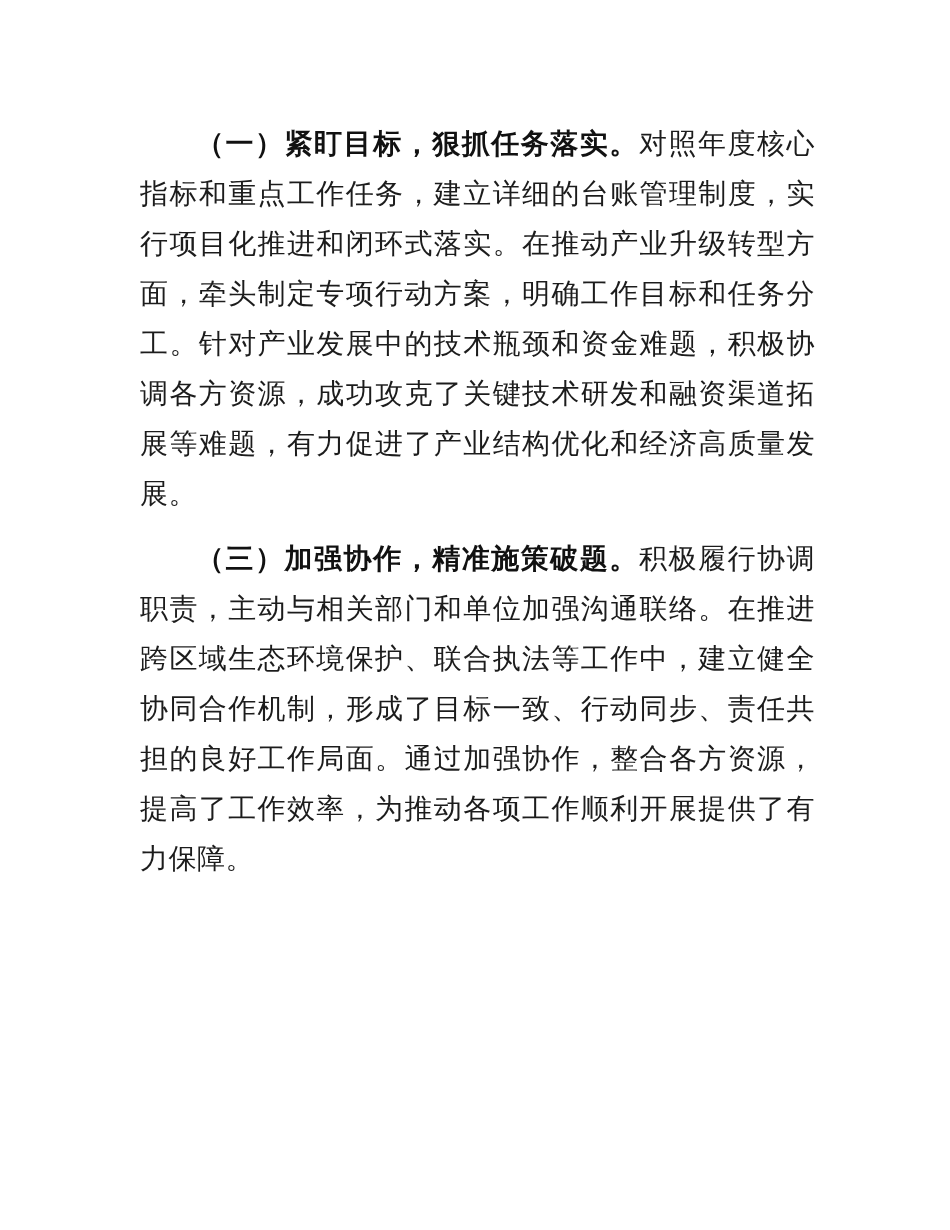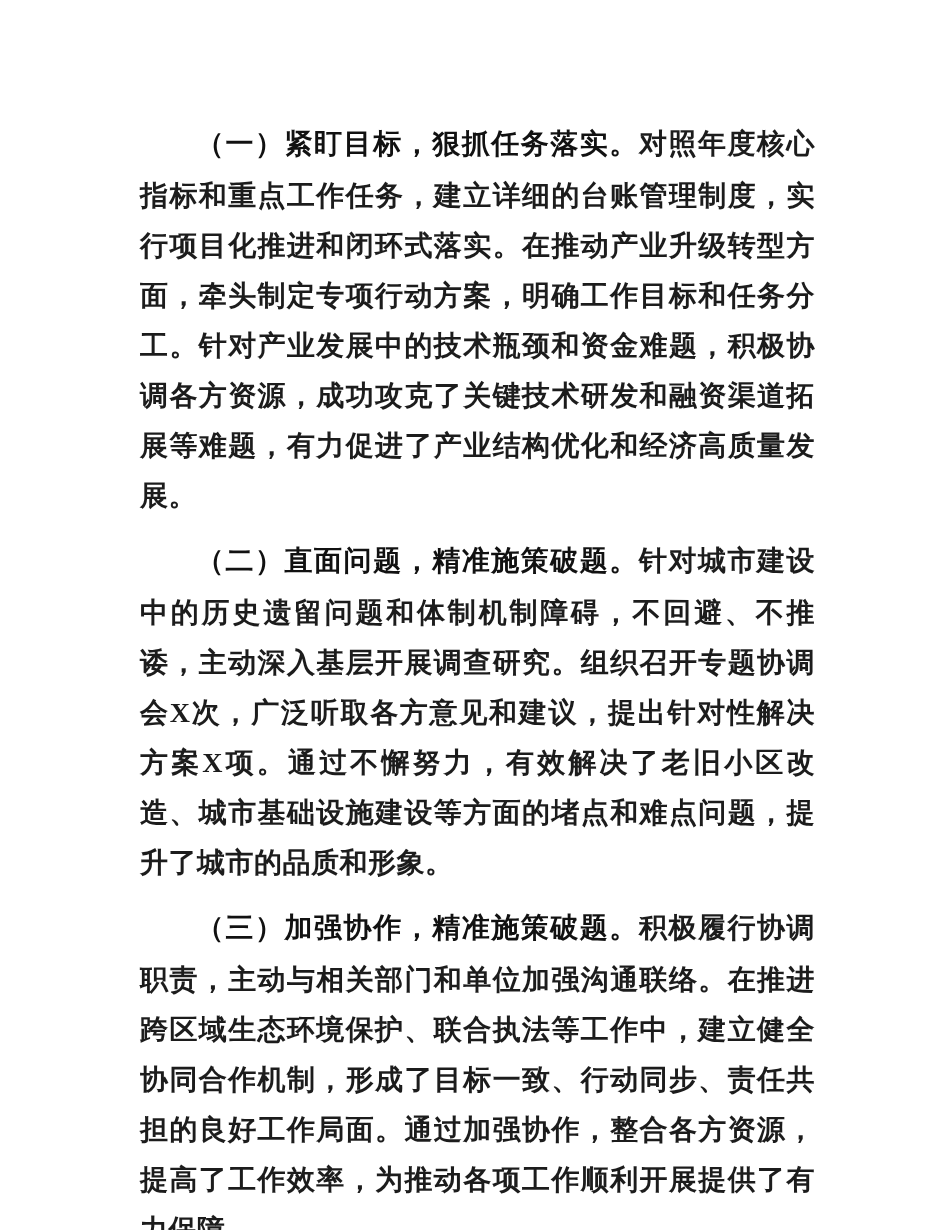--- a/index.html
+++ b/index.html
@@ -24,35 +24,34 @@
     font-family: "Liberation Serif", "DejaVu Serif", serif;
     font-size: 28px;
     line-height: 50px;
     color: #1c1c1c;
     text-align: justify;
     text-align-last: left;
     text-indent: 56px;
     letter-spacing: 0.5px;
   }
   .para-heading {
-    font-family: Liberation Mono, monospace;
+    font-family: Liberation Sans, sans-serif;
     font-weight: 700;
     color: #111111;
     margin-top: 33px;
   }
   .para-body {
-    font-weight: 700;
+    font-weight: 400;
   }
 </style>
 </head>
 <body>
 
 <div class="page">
   <div class="content">
 
     <p class="para"><span class="para-heading">（一）紧盯目标，狠抓任务落实。</span><span class="para-body">对照年度核心指标和重点工作任务，建立详细的台账管理制度，实行项目化推进和闭环式落实。在推动产业升级转型方面，牵头制定专项行动方案，明确工作目标和任务分工。针对产业发展中的技术瓶颈和资金难题，积极协调各方资源，成功攻克了关键技术研发和融资渠道拓展等难题，有力促进了产业结构优化和经济高质量发展。</span></p>
 
-    <p class="para"><span class="para-heading">（二）直面问题，精准施策破题。</span><span class="para-body">针对城市建设中的历史遗留问题和体制机制障碍，不回避、不推诿，主动深入基层开展调查研究。组织召开专题协调会X次，广泛听取各方意见和建议，提出针对性解决方案X项。通过不懈努力，有效解决了老旧小区改造、城市基础设施建设等方面的堵点和难点问题，提升了城市的品质和形象。</span></p>
 
     <p class="para"><span class="para-heading">（三）加强协作，精准施策破题。</span><span class="para-body">积极履行协调职责，主动与相关部门和单位加强沟通联络。在推进跨区域生态环境保护、联合执法等工作中，建立健全协同合作机制，形成了目标一致、行动同步、责任共担的良好工作局面。通过加强协作，整合各方资源，提高了工作效率，为推动各项工作顺利开展提供了有力保障。</span></p>
 
   </div>
 </div>
 
 </body></html>

